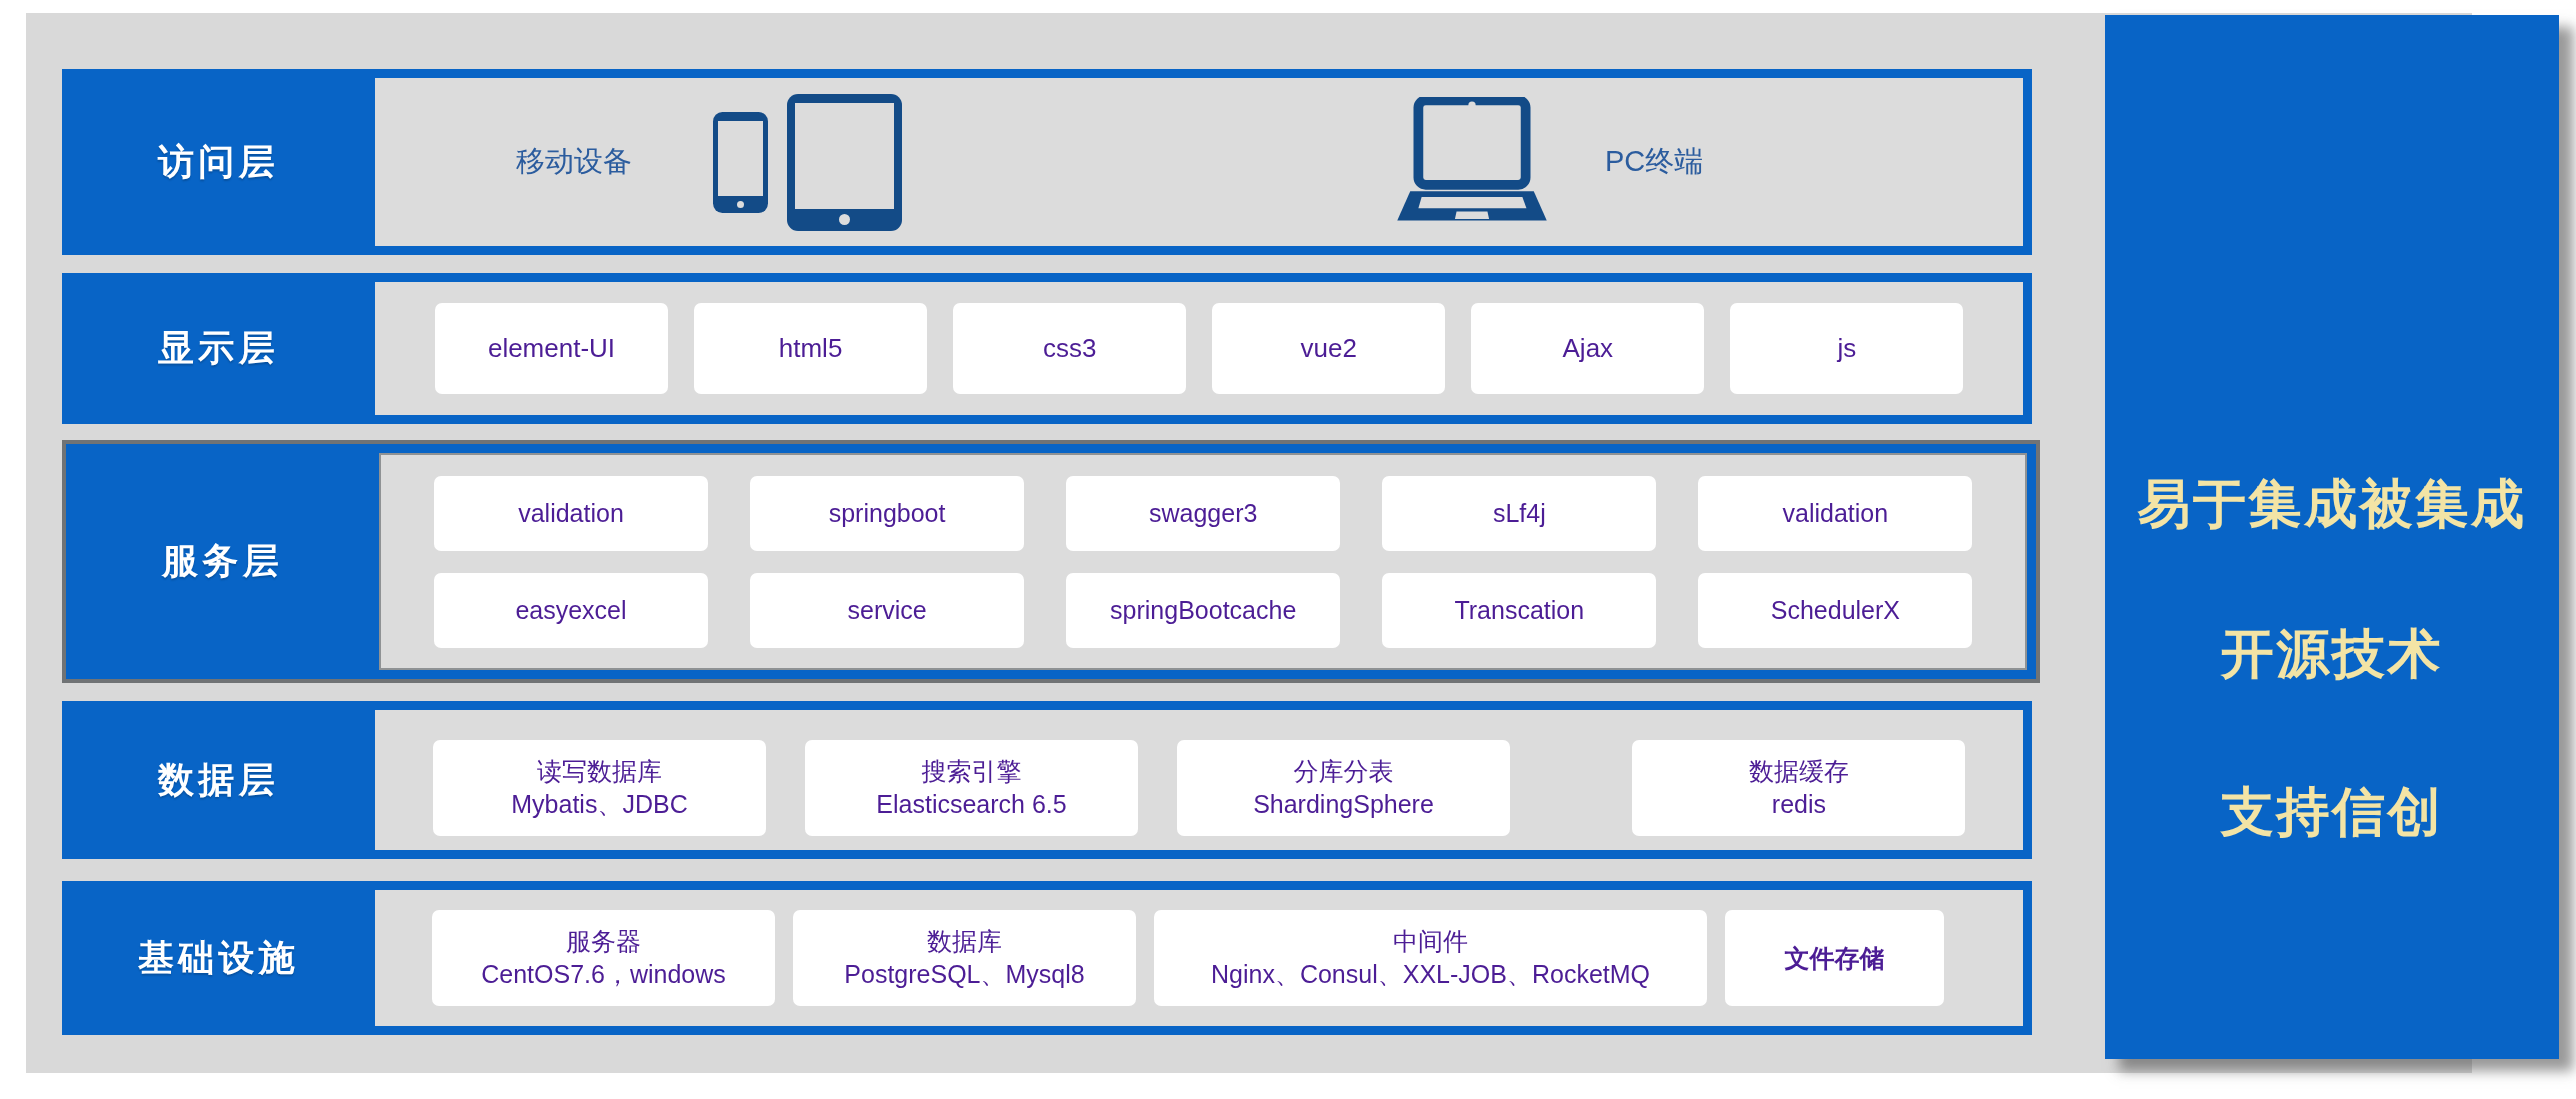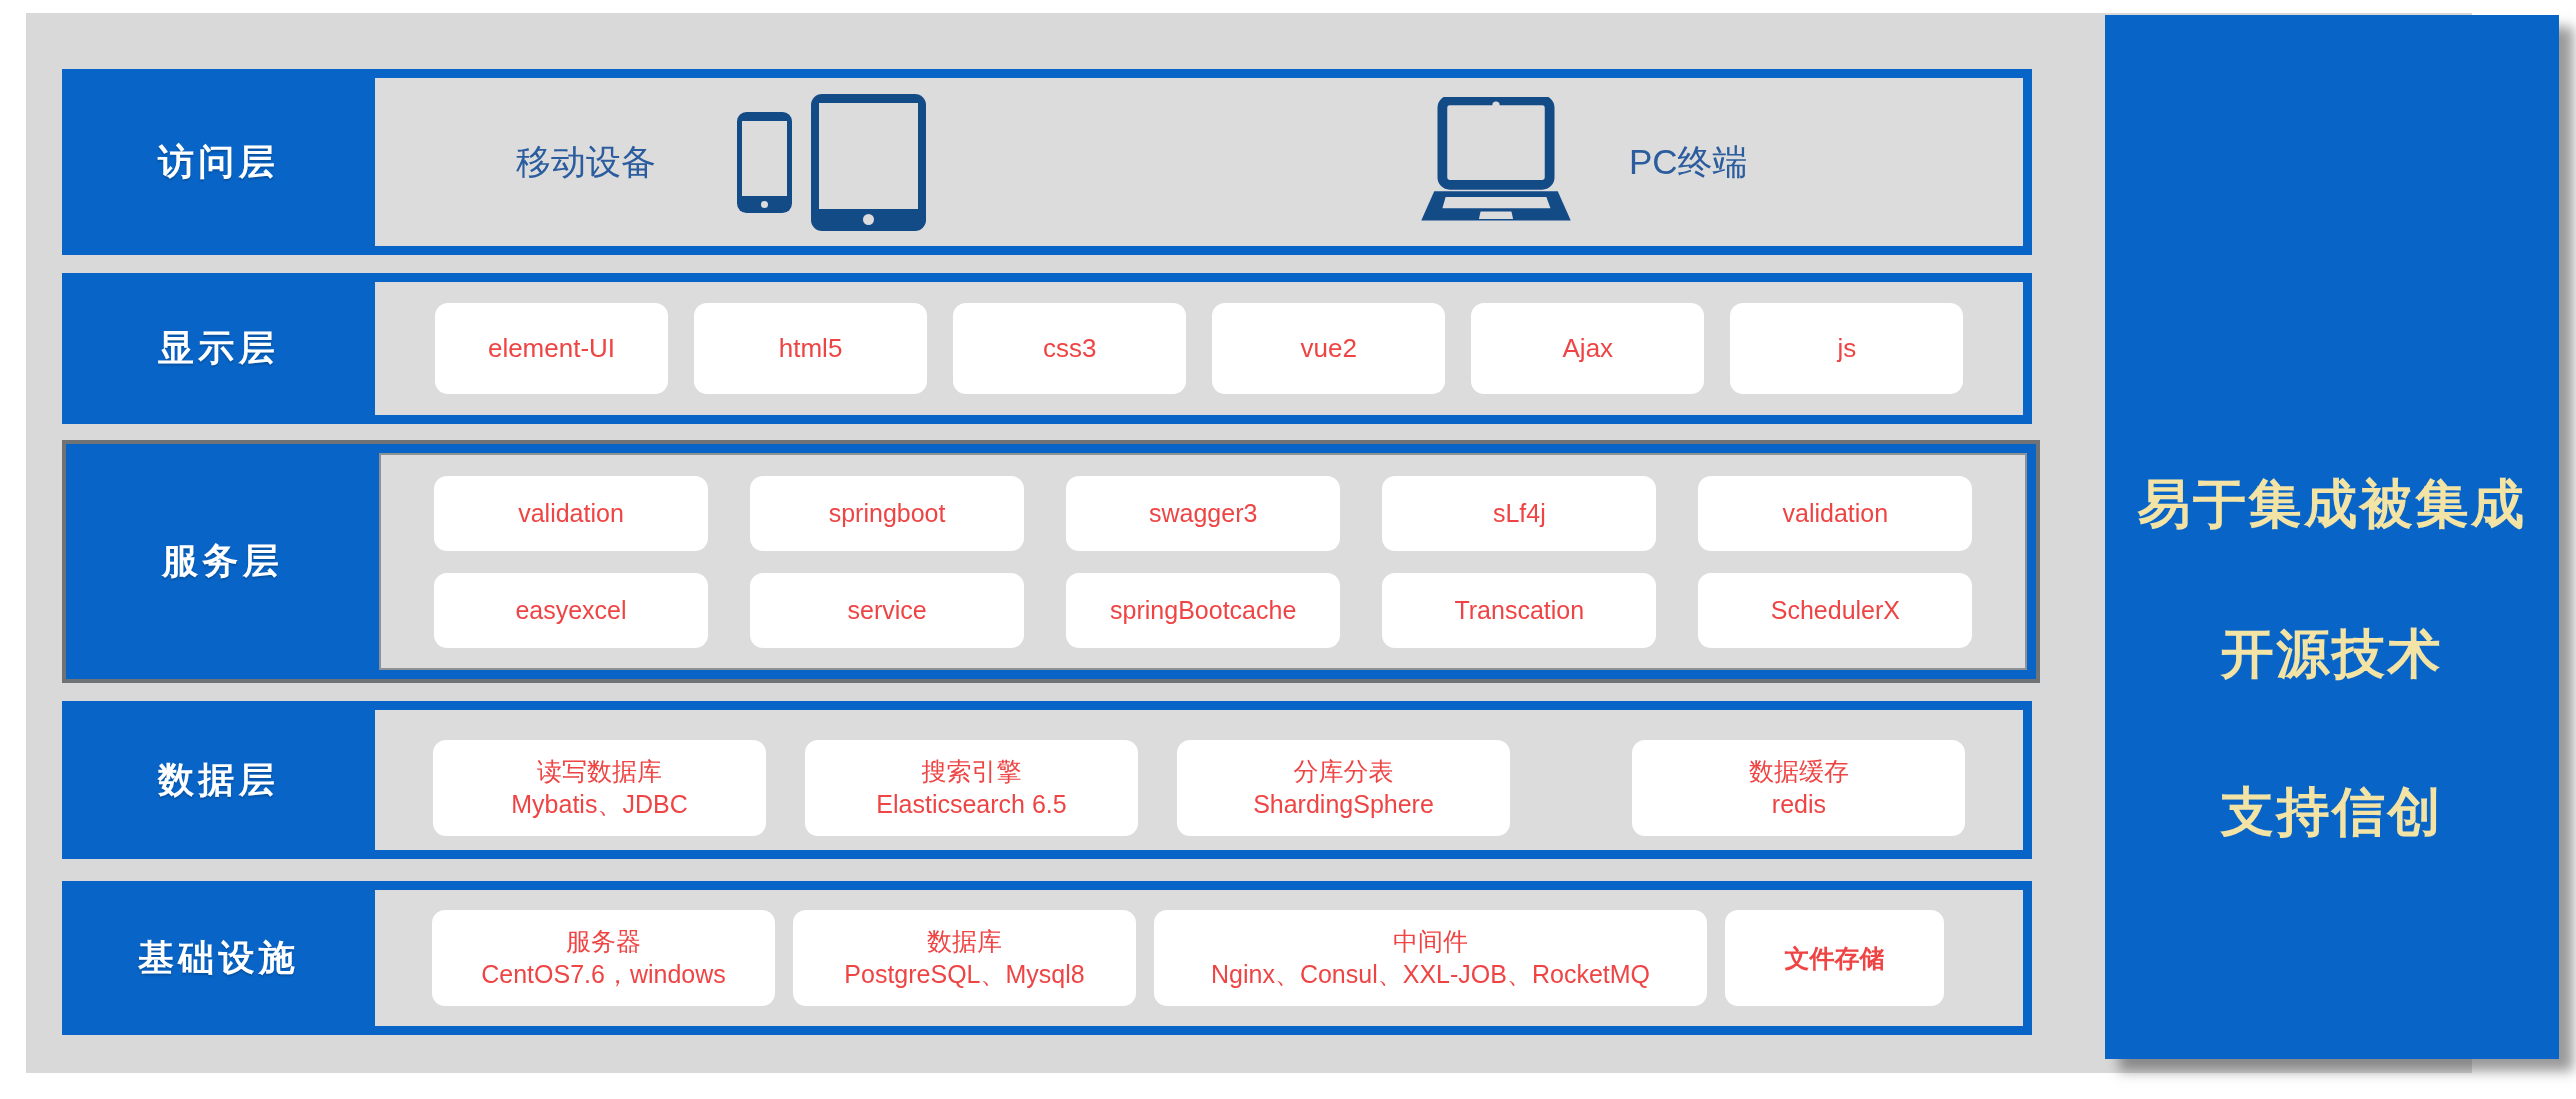--- a/index.html
+++ b/index.html
@@ -28,21 +28,21 @@
     text-shadow:0 1.7px 1.7px rgba(0,0,0,0.18);
   }
   .row-content{
     position:absolute;left:313px;top:8.6px;right:8.6px;bottom:8.6px;
     background:#dcdcdc;box-sizing:border-box;
   }
   .row-service .row-content{border:2.6px solid #8f9294;}
 
   
   .access-flex{display:flex;align-items:center;height:100%;}
-  .device-label{font-size:35px;color:#2b5c9e;white-space:nowrap;}
+  .device-label{font-size:29px;color:#2b5c9e;white-space:nowrap;}
   .lbl-mobile{margin-left:141px;}
   .lbl-pc{margin-left:43px;}
   .phone-icon{
     position:relative;margin-left:81px;width:55px;height:101px;
     background:#134b87;border-radius:9.4px;flex:none;
   }
   .phone-icon::before{
     content:"";position:absolute;left:5.1px;right:5.1px;top:9.4px;bottom:17px;background:#dcdcdc;
   }
   .phone-icon::after{
@@ -57,23 +57,23 @@
     content:"";position:absolute;left:7.7px;right:7.7px;top:9.4px;bottom:21.4px;background:#dcdcdc;
   }
   .tablet-icon::after{
     content:"";position:absolute;left:50%;bottom:5.1px;width:11px;height:11px;margin-left:-5.6px;
     background:#dcdcdc;border-radius:50%;
   }
   .laptop-icon{margin-left:480px;flex:none;line-height:0;}
 
   
   .card{
-    background:#ffffff;border-radius:13px;
+    background:#ffffff;border-radius:7px;
     display:flex;flex-direction:column;align-items:center;justify-content:center;
-    color:#ef4444;text-align:center;
+    color:#4c1d95;text-align:center;
   }
   .display-flex{display:flex;align-items:center;height:100%;justify-content:space-between;padding:0 60px;}
   .display-flex .card{width:233px;height:91px;font-size:26px;flex:none;}
 
   .service-stack{display:flex;flex-direction:column;justify-content:center;gap:22px;height:100%;padding:0 53px;}
   .service-line{display:flex;justify-content:space-between;}
   .service-line .card{width:274px;height:75px;font-size:25px;flex:none;}
 
   .data-flex{display:flex;align-items:center;height:100%;padding:8px 58px;}
   .data-flex .card{width:333px;height:96px;font-size:25px;line-height:33px;flex:none;}

